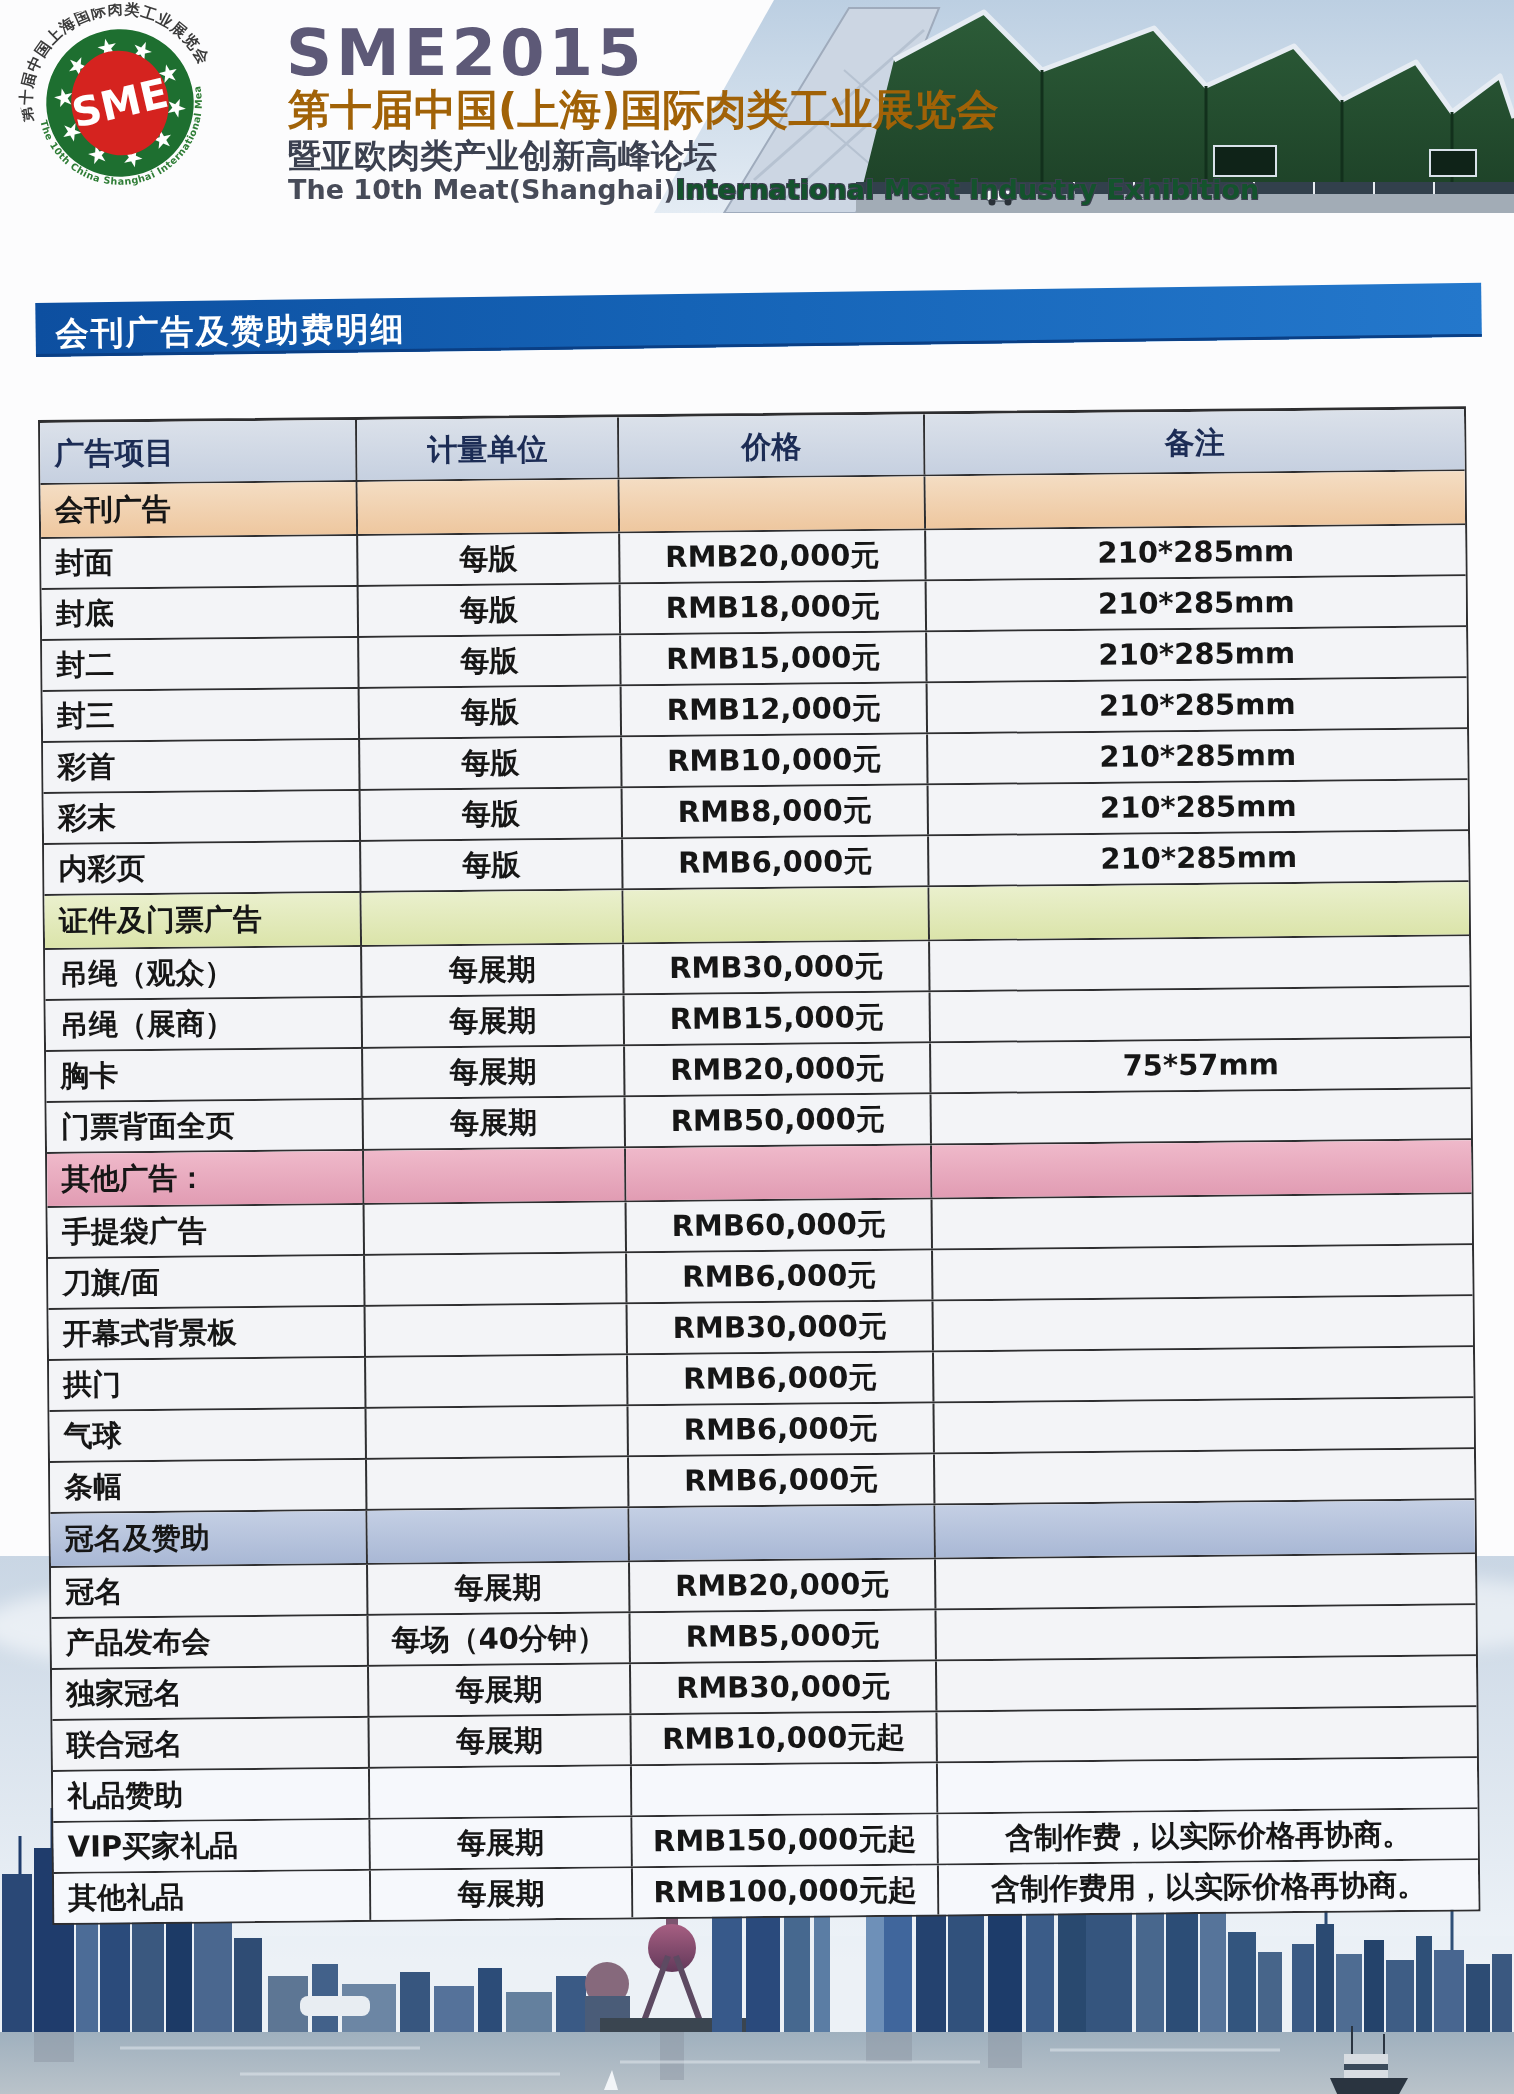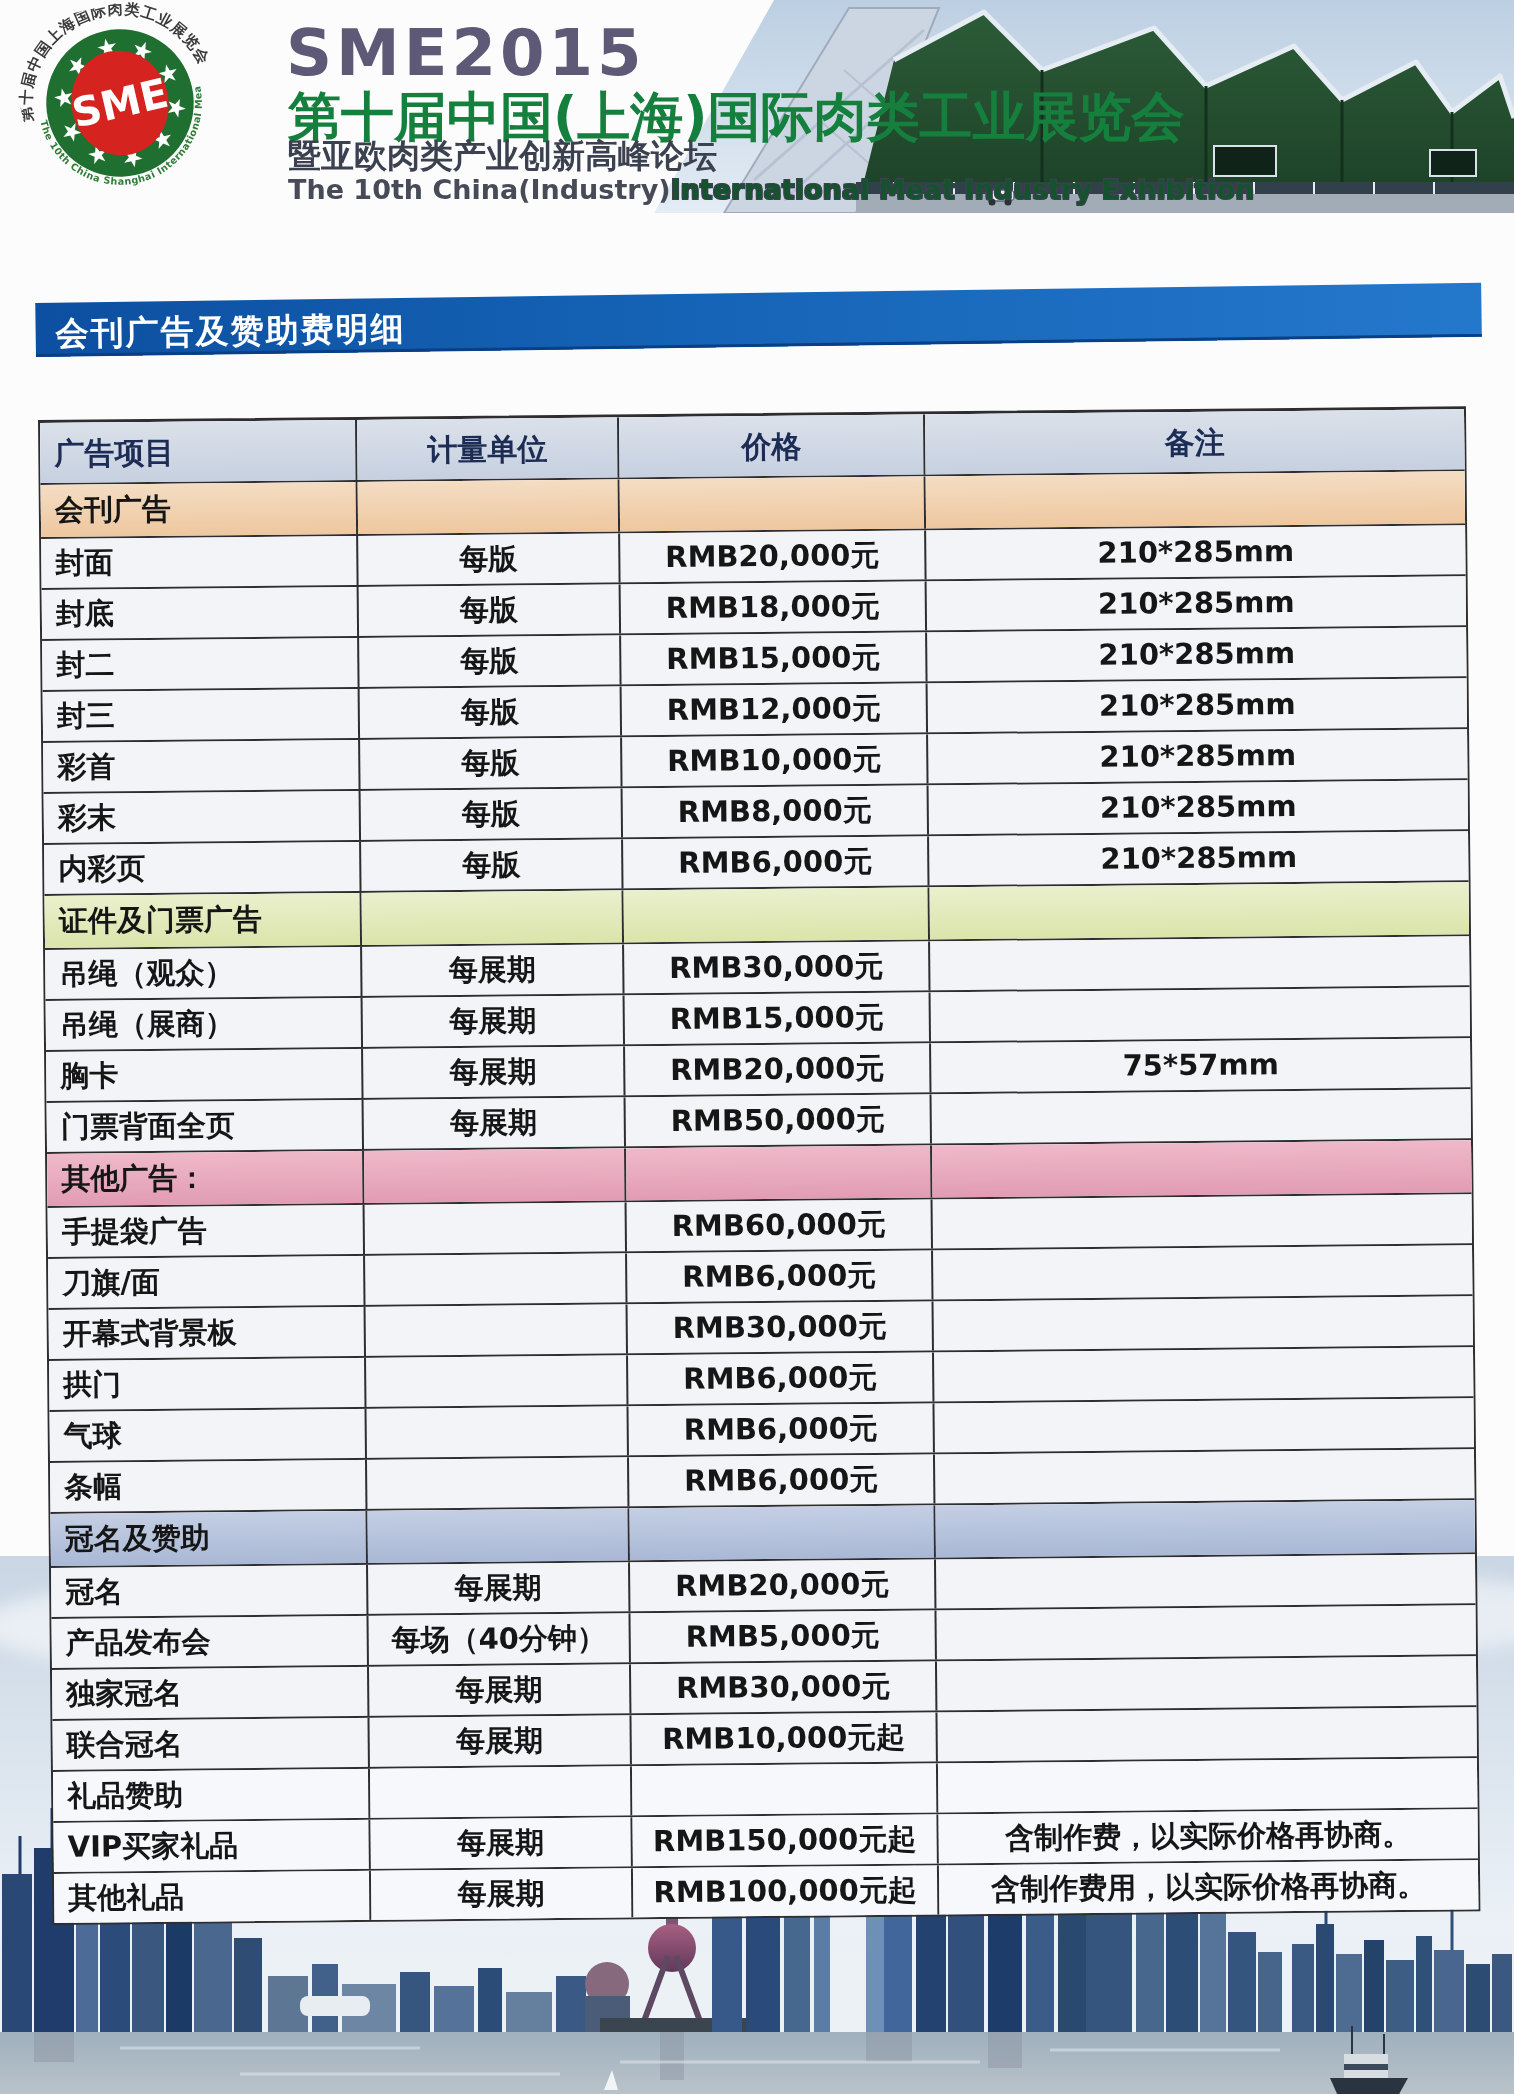--- a/index.html
+++ b/index.html
@@ -5,22 +5,22 @@
 <style>
   html,body{margin:0;padding:0;background:#ffffff;}
   #page{position:relative;width:1514px;height:2094px;overflow:hidden;
         background:#fcfcfd;font-family:"DejaVu Sans","Liberation Sans",sans-serif;}
   
   .hdr{position:absolute;left:0;top:0;width:1514px;height:215px;}
   .venue{position:absolute;right:0;top:0;}
   .logo{position:absolute;left:22px;top:5px;transform:rotate(-13deg);}
   .brand{position:absolute;left:286px;top:16px;font-size:64px;font-weight:700;
          letter-spacing:4px;color:#5d5977;z-index:3;}
-  .title-cn{position:absolute;left:288px;top:82px;font-size:53px;font-weight:700;
-            color:#15803d;white-space:nowrap;z-index:3;}
+  .title-cn{position:absolute;left:288px;top:82px;font-size:42px;font-weight:700;
+            color:#a16207;white-space:nowrap;z-index:3;}
   .subtitle-cn{position:absolute;left:288px;top:134px;font-size:33px;font-weight:700;
             color:#3c4150;white-space:nowrap;z-index:3;}
   .title-en{position:absolute;left:288px;top:174px;font-size:27px;font-weight:700;
             white-space:nowrap;z-index:3;}
   .title-en .en-l{color:#474b58;}
   .title-en .en-r{color:#14532d;text-shadow:-1px -1px 0 #3c4150,1px -1px 0 #3c4150,
                   -1px 1px 0 #3c4150,1px 1px 0 #3c4150;}
   
   .banner{position:absolute;left:36px;top:303px;width:1446px;height:54px;z-index:4;
           background:linear-gradient(90deg,#0d4fa0 0%,#1563b6 45%,#2478cc 100%);
@@ -129,21 +129,21 @@
         <text transform="rotate(288 97 97)" x="97" y="49">★</text>
         <text transform="rotate(324 97 97)" x="97" y="49">★</text>
       </g>
       <ellipse cx="97" cy="97" rx="48" ry="52" fill="#d5231f"></ellipse>
       <text x="97" y="111" text-anchor="middle" font-size="40" font-weight="700" fill="#ffffff">SME</text>
     </svg>
 
     <div class="brand">SME2015</div>
     <div class="title-cn">第十届中国(上海)国际肉类工业展览会</div>
     <div class="subtitle-cn">暨亚欧肉类产业创新高峰论坛</div>
-    <div class="title-en"><span class="en-l">The 10th China(Industry)</span><span class="en-r">International Meat Industry Exhibition</span></div>
+    <div class="title-en"><span class="en-l">The 10th Meat(Shanghai)</span><span class="en-r">International Meat Industry Exhibition</span></div>
   </div>
 
   <div class="banner">
     <span>会刊广告及赞助费明细</span>
   </div>
 
   <div class="table-wrap">
     <div class="trow head">
       <div class="cell c0">广告项目</div>
       <div class="cell c1">计量单位</div>

